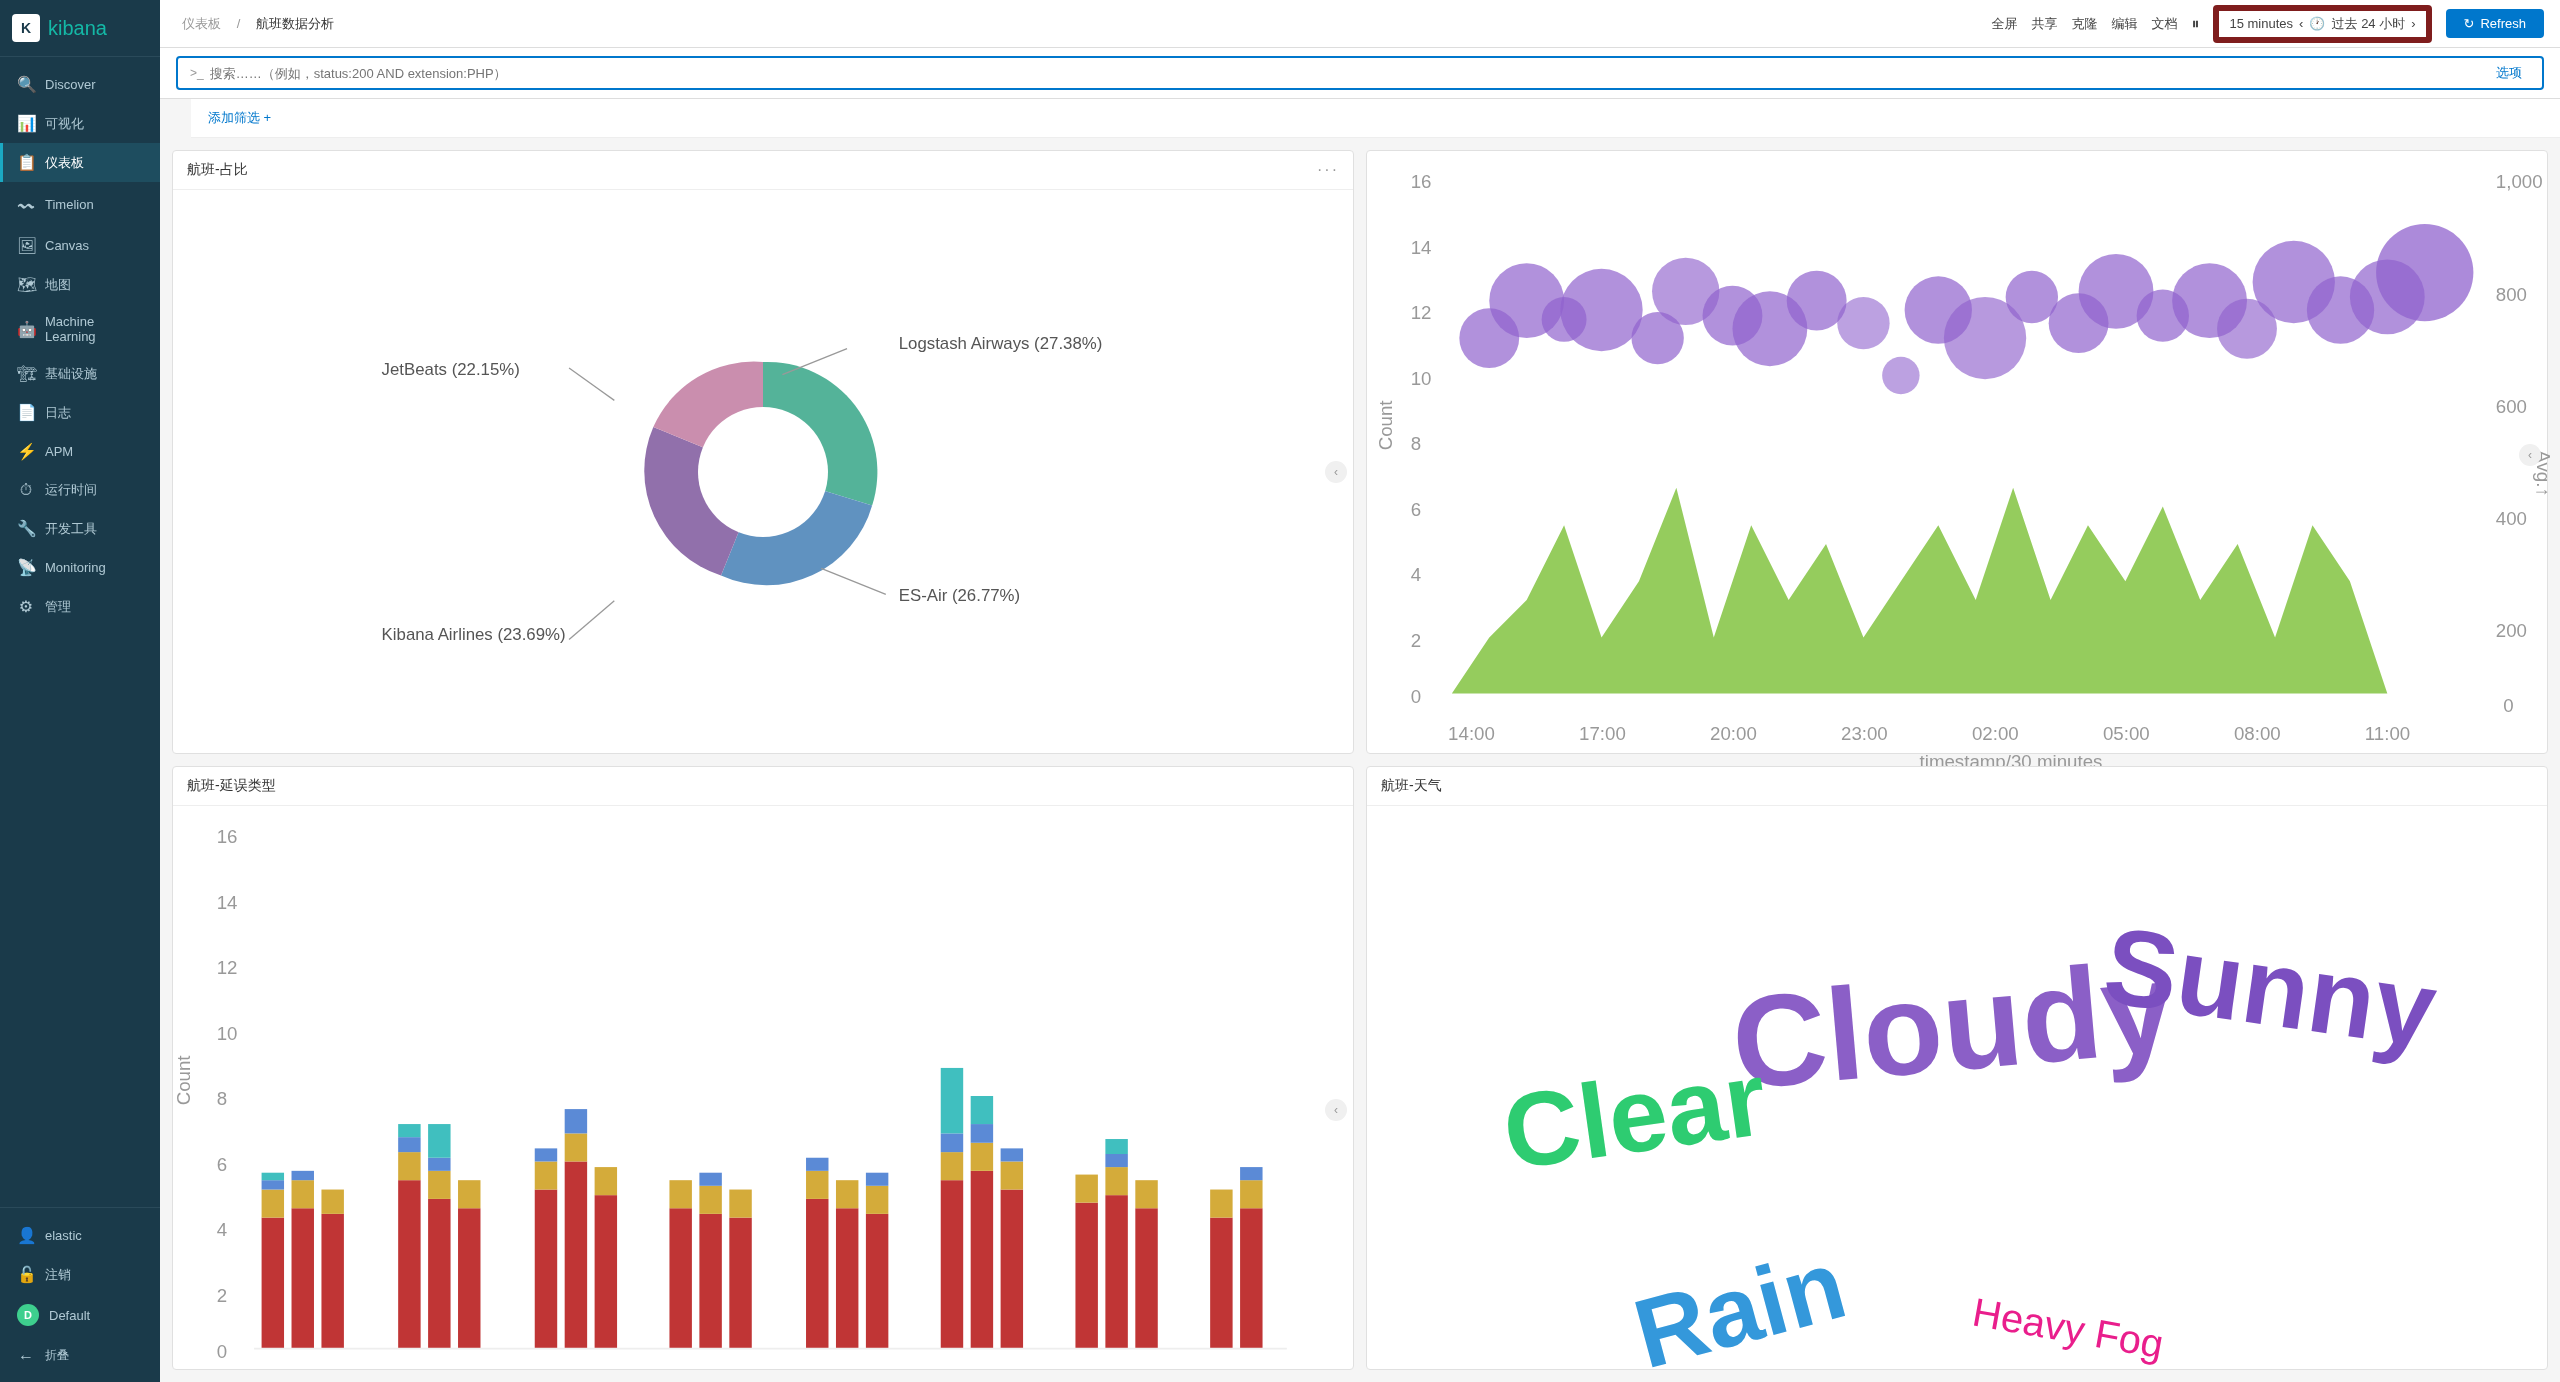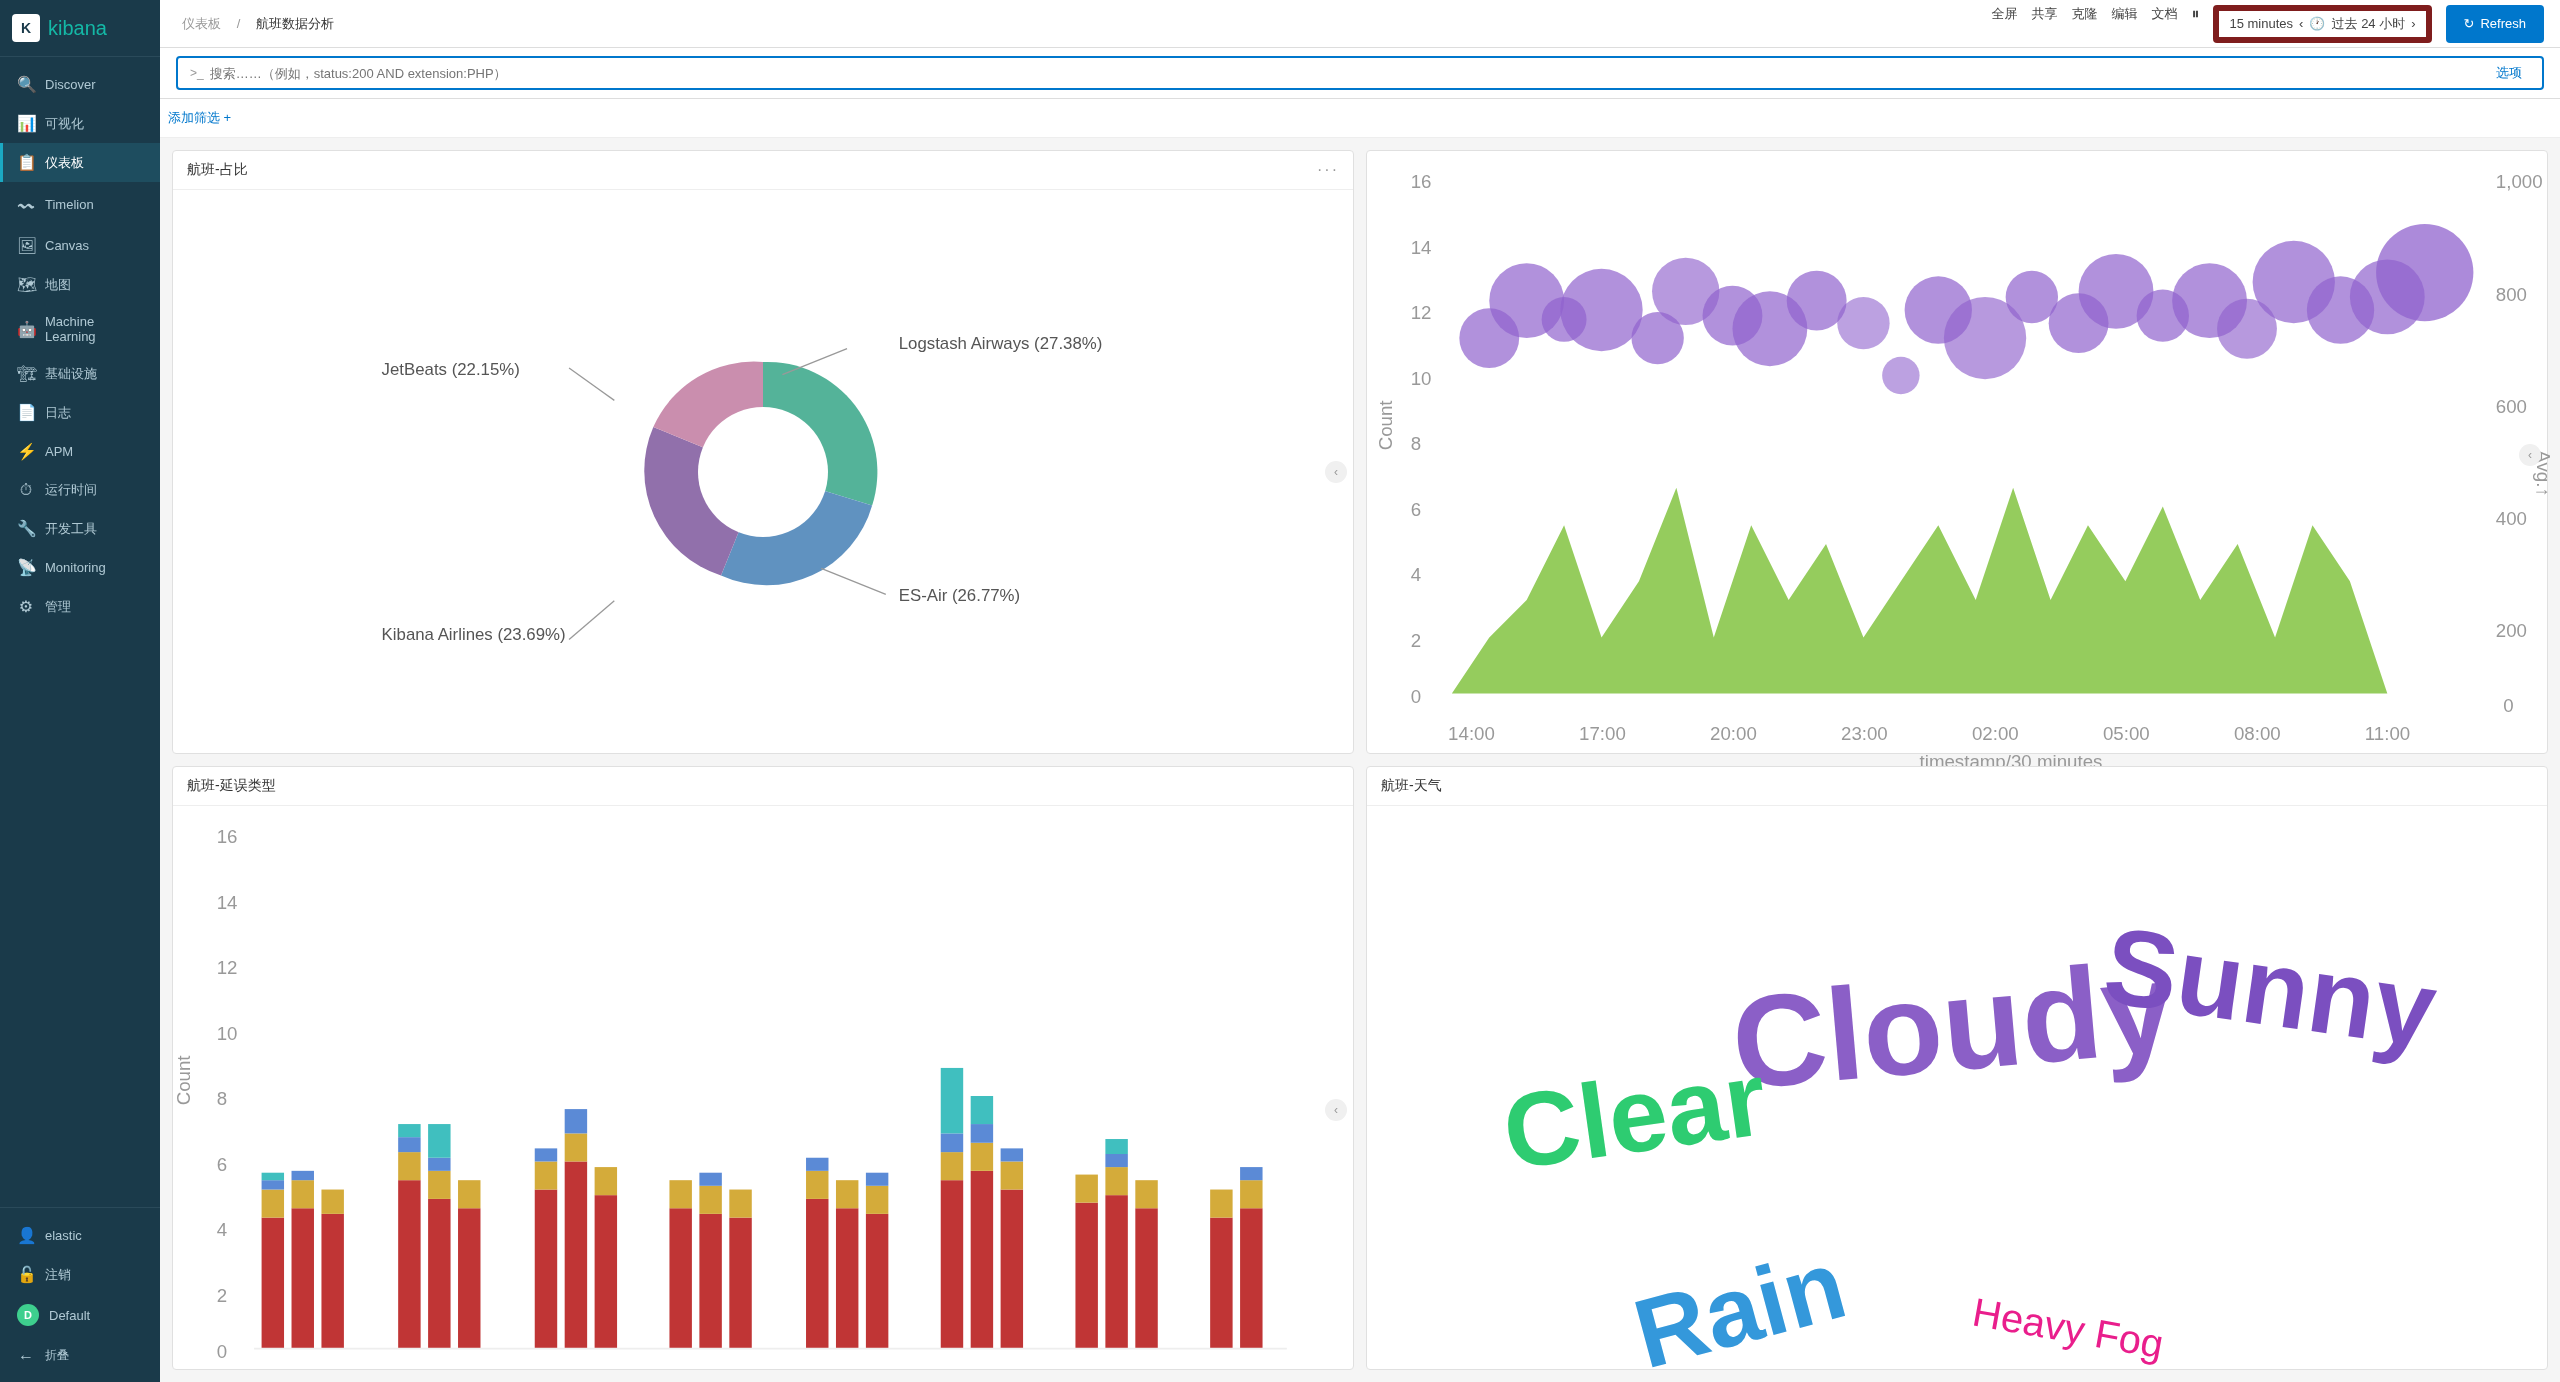--- a/index.html
+++ b/index.html
@@ -75,20 +75,21 @@
       align-items: center;
       gap: 16px;
       height: 48px;
       flex-shrink: 0;
     }
     .breadcrumb { color: #0077a8; font-size: 13px; }
     .breadcrumb span { color: #999; margin: 0 6px; }
     .topbar-actions {
       margin-left: auto;
       display: flex;
+      align-items: center;
       gap: 14px;
       font-size: 13px;
       color: #444;
     }
     .topbar-actions span { cursor: pointer; }
     .time-range {
       display: flex;
       align-items: center;
       gap: 6px;
       border: 6px solid #7f1d1d;
@@ -310,21 +311,21 @@
     </div>
   </div>
 
   <div class="searchbar">
     <div class="search-input-wrap">
       <span class="search-prompt">&gt;_</span>
       <input class="search-input" type="text" placeholder="搜索……（例如，status:200 AND extension:PHP）" style="">
       <span class="search-options">选项</span>
     </div>
   </div>
-  <div style="padding: 6px 8px; background:#fff; border-bottom:1px solid #eee;">
+  <div style="padding: 6px 17px; background:#fff; border-bottom:1px solid #eee;margin-left:31px;">
     <span class="add-filter" style="color:#0077cc; cursor:pointer; font-size:13px;">添加筛选 +</span>
   </div>
 
   <div class="dashboard">
 
     <div class="panel">
       <div class="panel-header">
         <span>航班-占比</span>
         <span class="panel-menu">···</span>
       </div>

